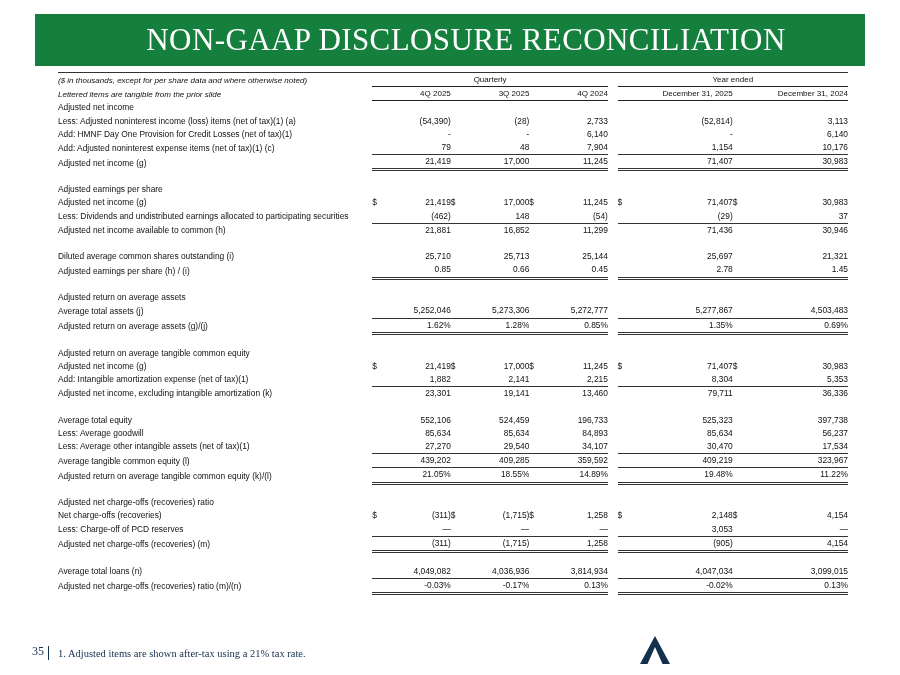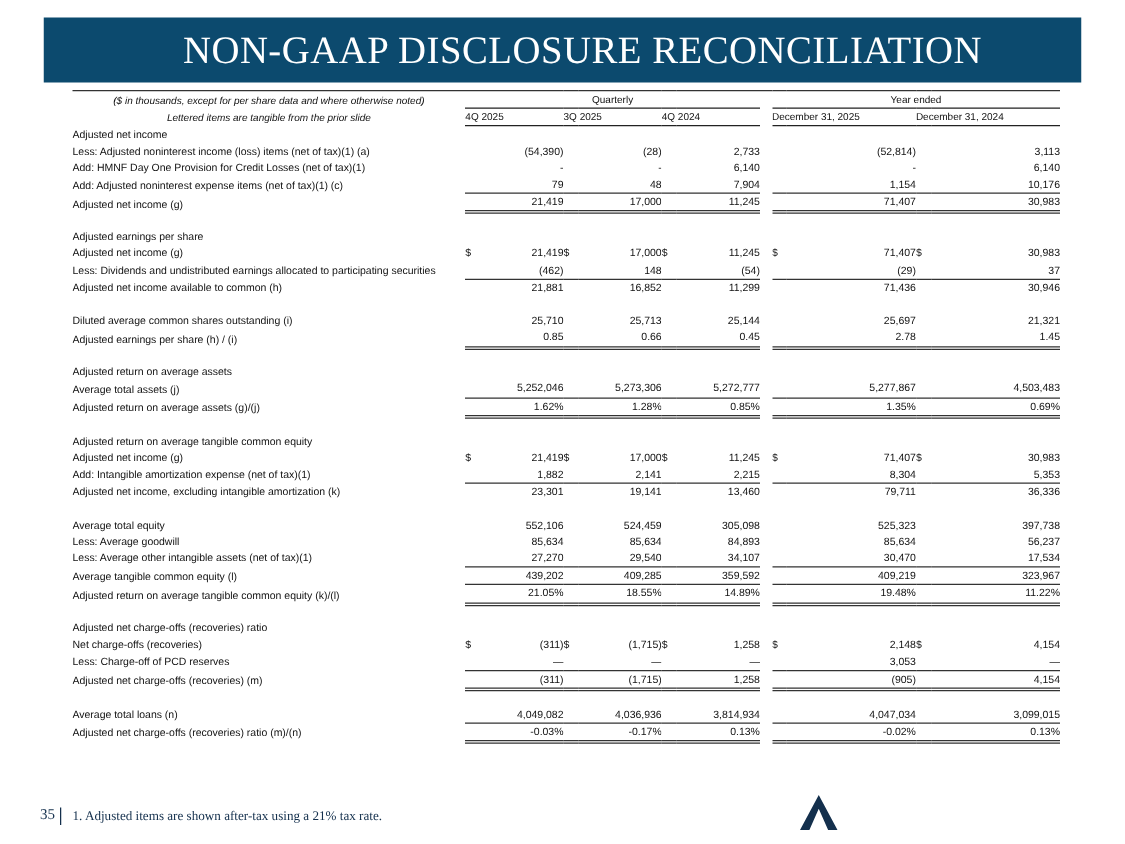--- a/index.html
+++ b/index.html
@@ -13,21 +13,21 @@
     position: relative;
     width: 900px; height: 675px;
     background: #ffffff;
     overflow: hidden;
   }
   
   .title-bar {
     position: absolute;
     left: 35px; top: 14px;
     width: 830px; height: 52px;
-    background: #0c4a6e;
+    background: #15803d;
     display: flex;
     align-items: center;
     justify-content: center;
     padding-left: 32px;
   }
   .title-bar .title-text {
     color: #ffffff;
     font-family: "Liberation Serif", serif;
     font-size: 31px;
     letter-spacing: 0.4px;
@@ -64,33 +64,33 @@
   col.c-ynum  { width: 96px;  }
 
   .lbl { text-align: left; padding-left: 2px; }
   .num { text-align: right; padding-right: 6px; }
   .cur { text-align: left; padding-left: 3px; }
 
   .ind1 { padding-left: 10px; }
   .ind2 { padding-left: 20px; }
 
   .bold { font-weight: bold; }
-  .ital { font-style: italic; text-align: center; }
+  .ital { font-style: italic; }
 
   
   .hdr-note td { font-style: italic; font-size: 8px; }
   .grp-hdr {
     text-align: center;
     font-weight: bold;
     font-size: 8.4px;
     border-bottom: 1px solid #222;
     margin-top: 24px;
   }
   .col-hdr {
-    text-align: left;
+    text-align: right;
     font-weight: bold;
     font-size: 8.4px;
     border-bottom: 1px solid #222;
     padding-right: 6px;
   }
   .rule-top td { border-top: 1px solid #333; }
   .sep-row td { height: 6px; line-height: 6px; }
   .half-row td { height: 8px; line-height: 8px; }
 
   
@@ -386,21 +386,21 @@
           <tr class="half-row">
             <td colspan="12"></td>
           </tr>
           <tr>
             <td class="lbl ind1" colspan="1">Average total equity</td>
             <td class="cur" colspan="1"></td>
             <td class="num" colspan="1">552,106</td>
             <td class="cur" colspan="1"></td>
             <td class="num" colspan="1">524,459</td>
             <td class="cur" colspan="1"></td>
-            <td class="num" colspan="1">305,098</td>
+            <td class="num" colspan="1">196,733</td>
             <td colspan="1"></td>
             <td class="cur" colspan="1"></td>
             <td class="num" colspan="1">525,323</td>
             <td class="cur" colspan="1"></td>
             <td class="num" colspan="1">397,738</td>
           </tr>
           <tr>
             <td class="lbl ind2" colspan="1">Less: Average goodwill</td>
             <td class="cur" colspan="1"></td>
             <td class="num" colspan="1">85,634</td>

